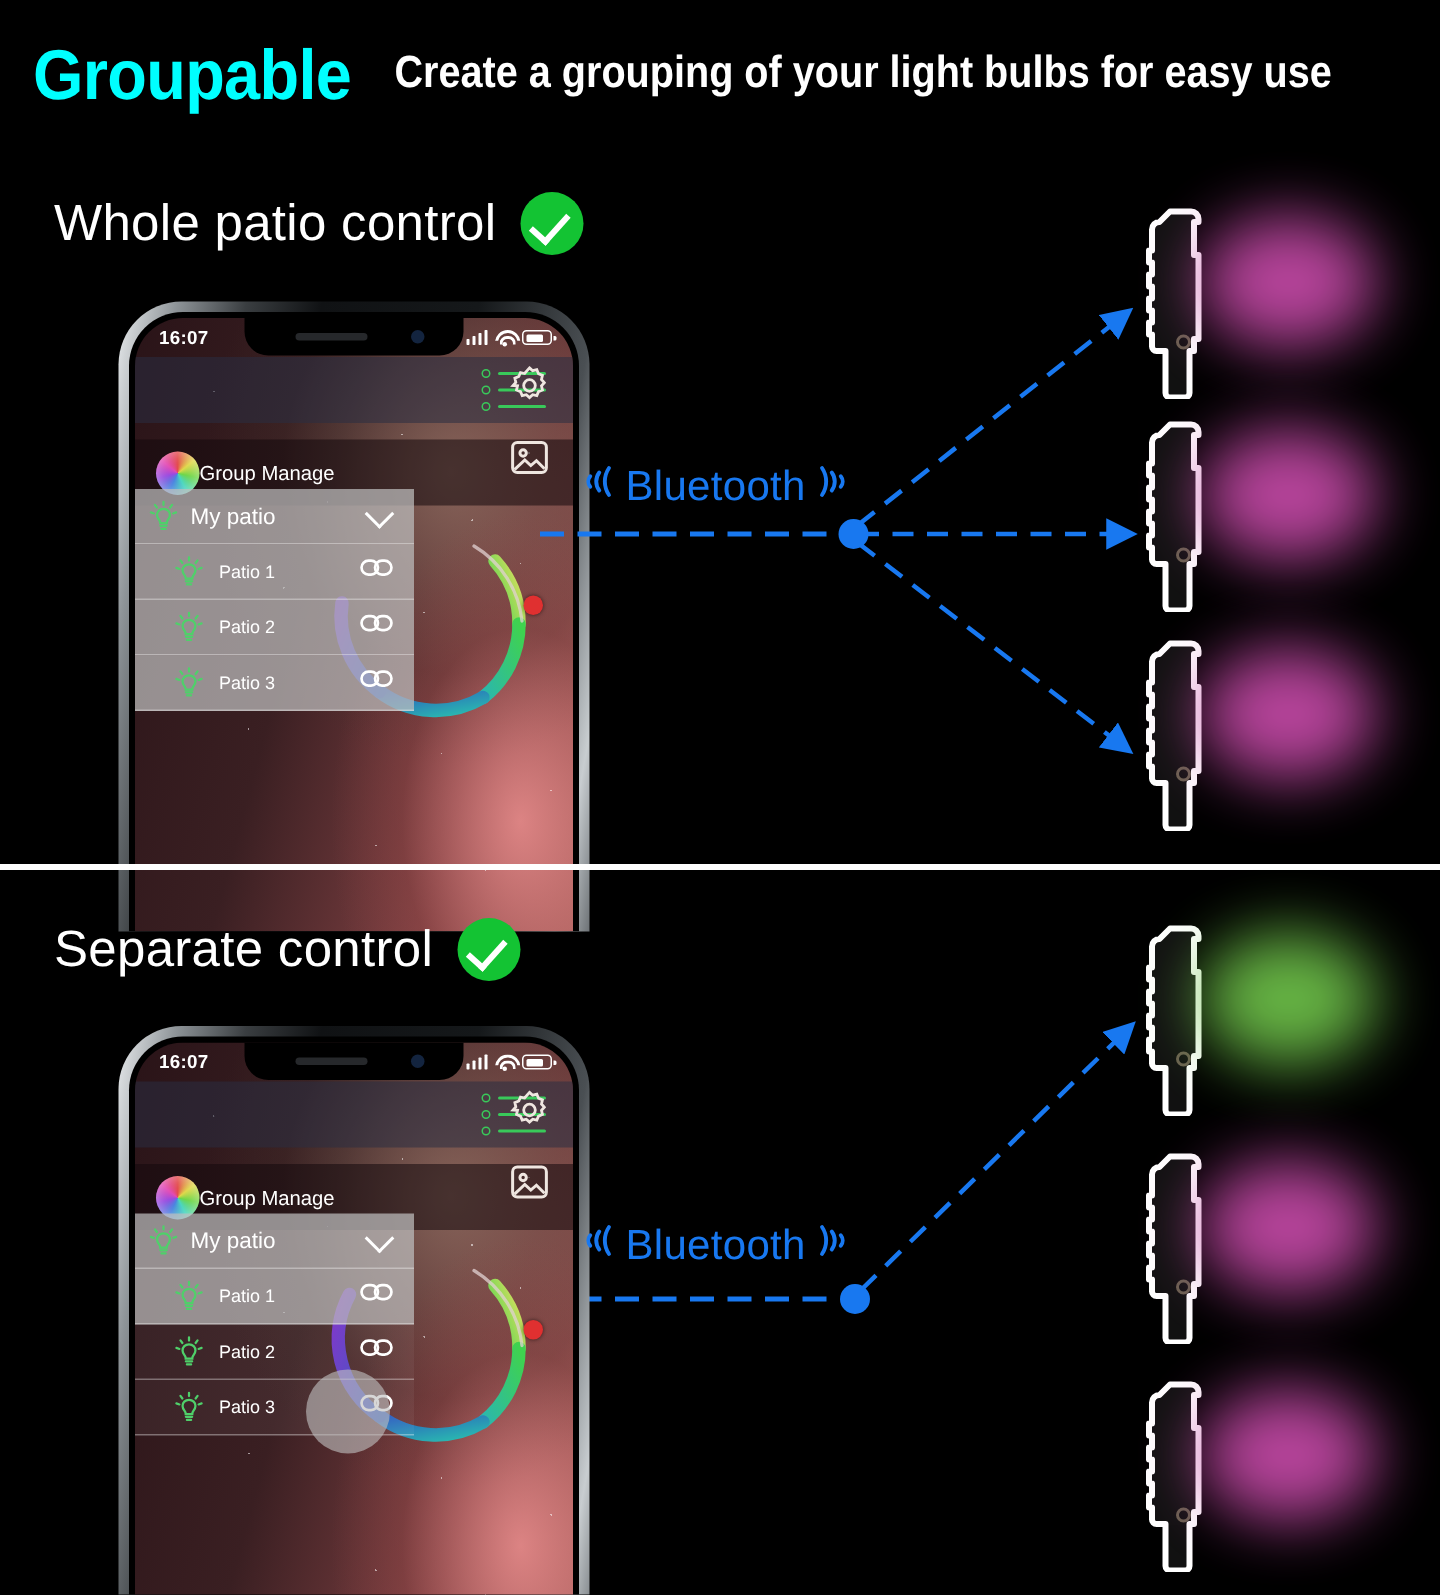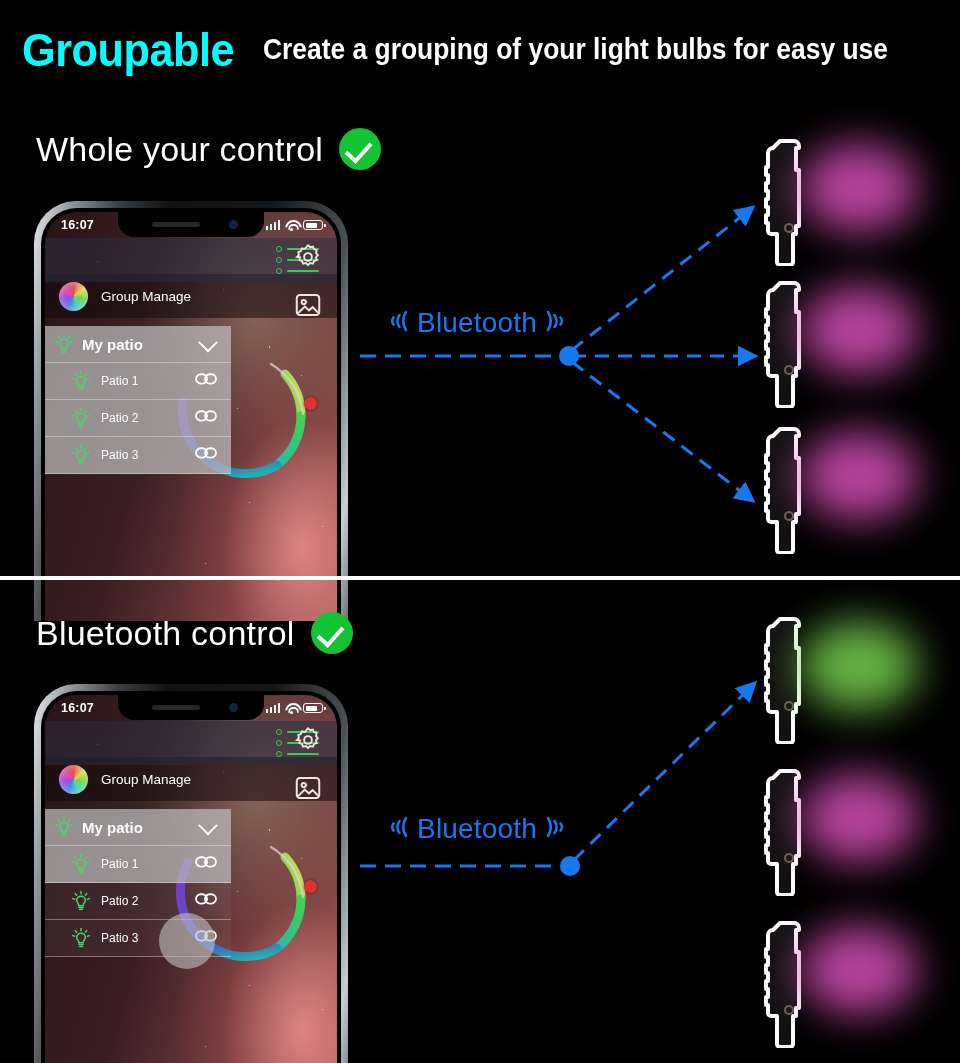--- a/index.html
+++ b/index.html
@@ -56,20 +56,21 @@
   }
 
   
   .phone {
     position: absolute;
     width: 314px; height: 420px;
     border-radius: 42px 42px 0 0;
     background: linear-gradient(100deg,#e9ecee 0%,#8e9498 10%,#3a3e41 22%,#101214 35%,#15181a 62%,#4a4f53 82%,#c8cdd0 94%,#6d7276 100%);
     padding: 7px 7px 0 7px;
     overflow: hidden;
+    margin-left: 45px;
   }
   .phone-inner {
     position: relative; width: 100%; height: 100%;
     border-radius: 36px 36px 0 0; background: #000;
     padding: 4px 4px 0 4px; overflow: hidden;
   }
   .screen {
     position: relative; width: 100%; height: 100%;
     border-radius: 32px 32px 0 0; overflow: hidden;
     background:
@@ -139,22 +140,22 @@
   .list-icon .row { display:flex; align-items:center; gap:5px; }
   .list-icon .dot { width:6px; height:6px; border-radius:50%; border:1.4px solid #39c95a; }
   .list-icon .bar { width:32px; height:2.2px; background:#39c95a; border-radius:2px; }
 
   .gear-btn {
     position:absolute; right:14px; top:30px; z-index:7;
   }
   .pic-btn { position:absolute; right:14px; top:78px; z-index:7; }
 
   .titlebar {
-    position:absolute; left:0; top:62px; width:100%; height:44px; z-index:5;
-    display:flex; align-items:center; gap:13px; padding-left:14px;
+    position:absolute; left:0; top:81px; width:100%; height:44px; z-index:5;
+    display:flex; align-items:center; padding-left:14px;
     background: rgba(20,10,12,0.55);
   }
   .wheel-ic {
     width:29px; height:29px; border-radius:50%;
     background: conic-gradient(#e34b4b,#e0d84a,#6fd64a,#4ad6c0,#4a84e0,#9a4ae0,#e34ab4,#e34b4b);
     box-shadow: inset 0 0 9px rgba(255,255,255,.45);
   }
   .title-txt { color:#fff; font-size:13.5px; }
 
   
@@ -171,21 +172,21 @@
   .grouplist { position:absolute; left:0; top:114px; width:186px; z-index:6; }
   .grow {
     height:37px; display:flex; align-items:center; gap:10px;
     padding-left: 12px; position:relative;
     border-bottom: 1px solid rgba(255,255,255,0.35);
   }
   .grow.on { background: rgba(190,190,190,0.72); }
   .grow.off { background: rgba(255,255,255,0.05); }
   .grow.head { padding-left: 9px; gap: 8px; }
   .grow .lbl { color:#fff; font-size:12px; }
-  .grow.head .lbl { font-size:15px;font-weight:bold; }
+  .grow.head .lbl { font-size:15px; }
   .bulb-ic { width: 20px; height: 22px; flex:0 0 auto; }
   .grow .tail { position:absolute; right: 14px; top:50%; transform:translateY(-50%); }
   .chev { width:14px; height:14px; border-right:2.4px solid #fff; border-bottom:2.4px solid #fff;
     transform: translateY(-60%) rotate(45deg); position:absolute; right:16px; top:50%; }
   .grow.sub { padding-left: 26px; }
   .touch-dot {
     position:absolute; left:114px; top:218px; width:56px; height:56px; border-radius:50%;
     background: rgba(190,190,190,0.62); z-index:8;
   }
 
@@ -208,21 +209,21 @@
 
 <div class="page">
 
   <div class="header">
     <span class="header-title">Groupable</span>
     <span class="header-sub">Create a grouping of your light bulbs for easy use</span>
   </div>
 
   <div class="section section-top">
     <div class="section-title-row" style="top:30px;">
-      <span class="section-title">Whole your control</span>
+      <span class="section-title">Whole patio control</span>
       <span class="check-badge"></span>
     </div>
   </div>
 
   <div class="phone" style="left:34px; top:201px;">
     <div class="phone-inner">
       <div class="screen">
         <div class="stars"></div>
 
         <div class="colorwheel">
@@ -440,21 +441,21 @@
     <svg width="48" height="128" viewBox="0 0 48 128">
       <path d="M16 3 h14 a5 5 0 0 1 5 5 v2 h-3 v22 h3 v56 h-3 v8 h-3 v28 a3 3 0 0 1 -3 3 h-10 a3 3 0 0 1 -3 -3 v-28 h-6 a3 3 0 0 1 -3 -3 v-8 h-2 v-8 h2 v-8 h-2 v-8 h2 v-8 h-2 v-8 h2 v-8 h-2 v-8 h2 v-14 a5 5 0 0 1 5 -5 z" fill="#111" stroke="#fff" stroke-width="4" stroke-linejoin="round"></path>
       <circle cx="25" cy="90" r="4" fill="none" stroke="#6a6050" stroke-width="2"></circle>
     </svg>
   </div>
 
   <div class="divider"></div>
 
   <div class="section section-bottom">
     <div class="section-title-row" style="top:32px;">
-      <span class="section-title">Bluetooth control</span>
+      <span class="section-title">Separate control</span>
       <span class="check-badge"></span>
     </div>
   </div>
 
   <div class="phone" style="left:34px; top:684px;">
     <div class="phone-inner">
       <div class="screen">
         <div class="stars"></div>
 
         <div class="colorwheel">

